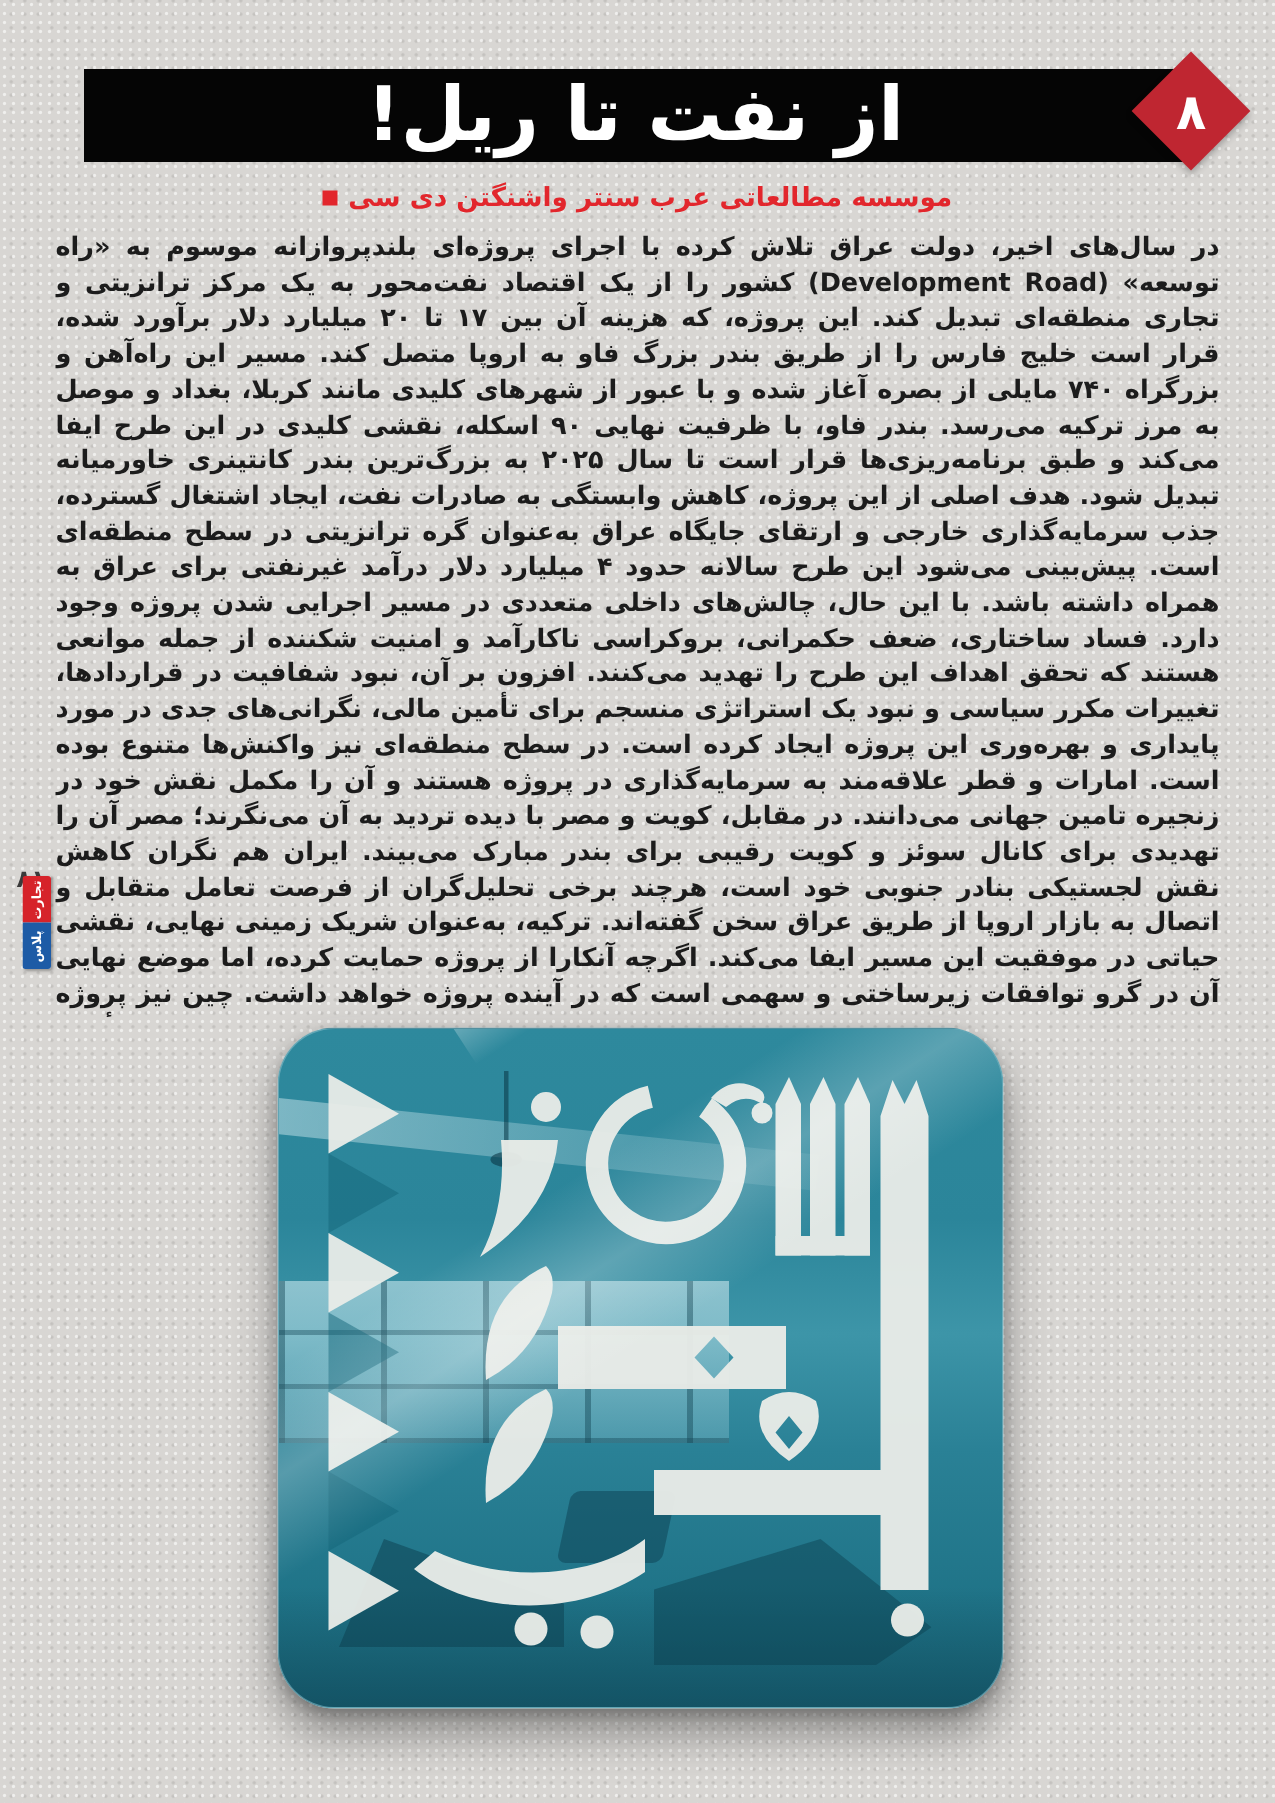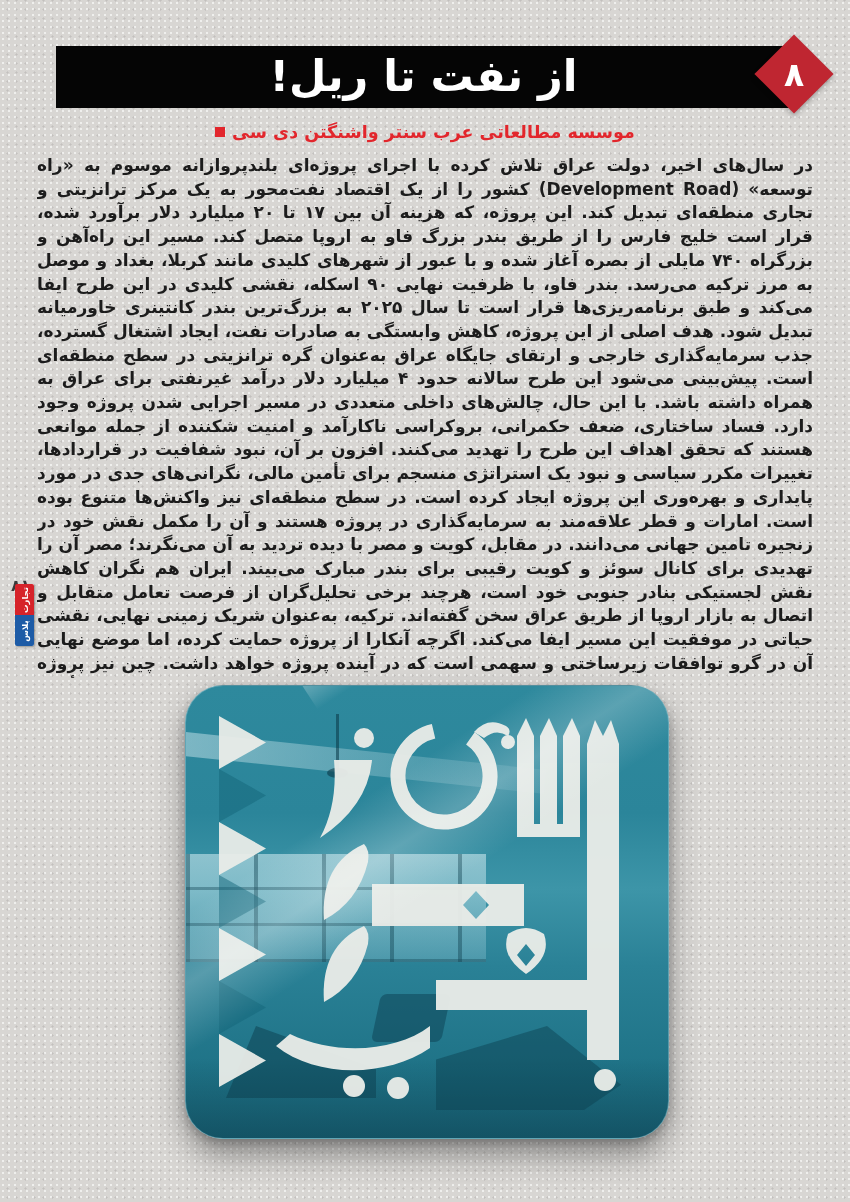--- a/index.html
+++ b/index.html
@@ -20,21 +20,21 @@
     overflow:hidden;
   }
 
   
   .black-bar{
     position:absolute;left:56px;top:46px;width:735px;height:62px;
     background:#050505;
   }
   .black-bar h1{
     margin:0;height:62px;line-height:60px;text-align:center;
-    direction:rtl;color:#ffffff;font-size:43px;font-weight:bold;
+    direction:rtl;color:#ffffff;font-size:50px;font-weight:bold;
   }
   .diamond-badge{
     position:absolute;left:766px;top:46px;width:56px;height:56px;
     background:#bf2631;transform:rotate(45deg);
     box-shadow:2px 2px 5px rgba(0,0,0,.25);
     z-index:3;
   }
   .diamond-digit{
     position:absolute;inset:0;transform:rotate(-45deg);
     display:flex;align-items:center;justify-content:center;

